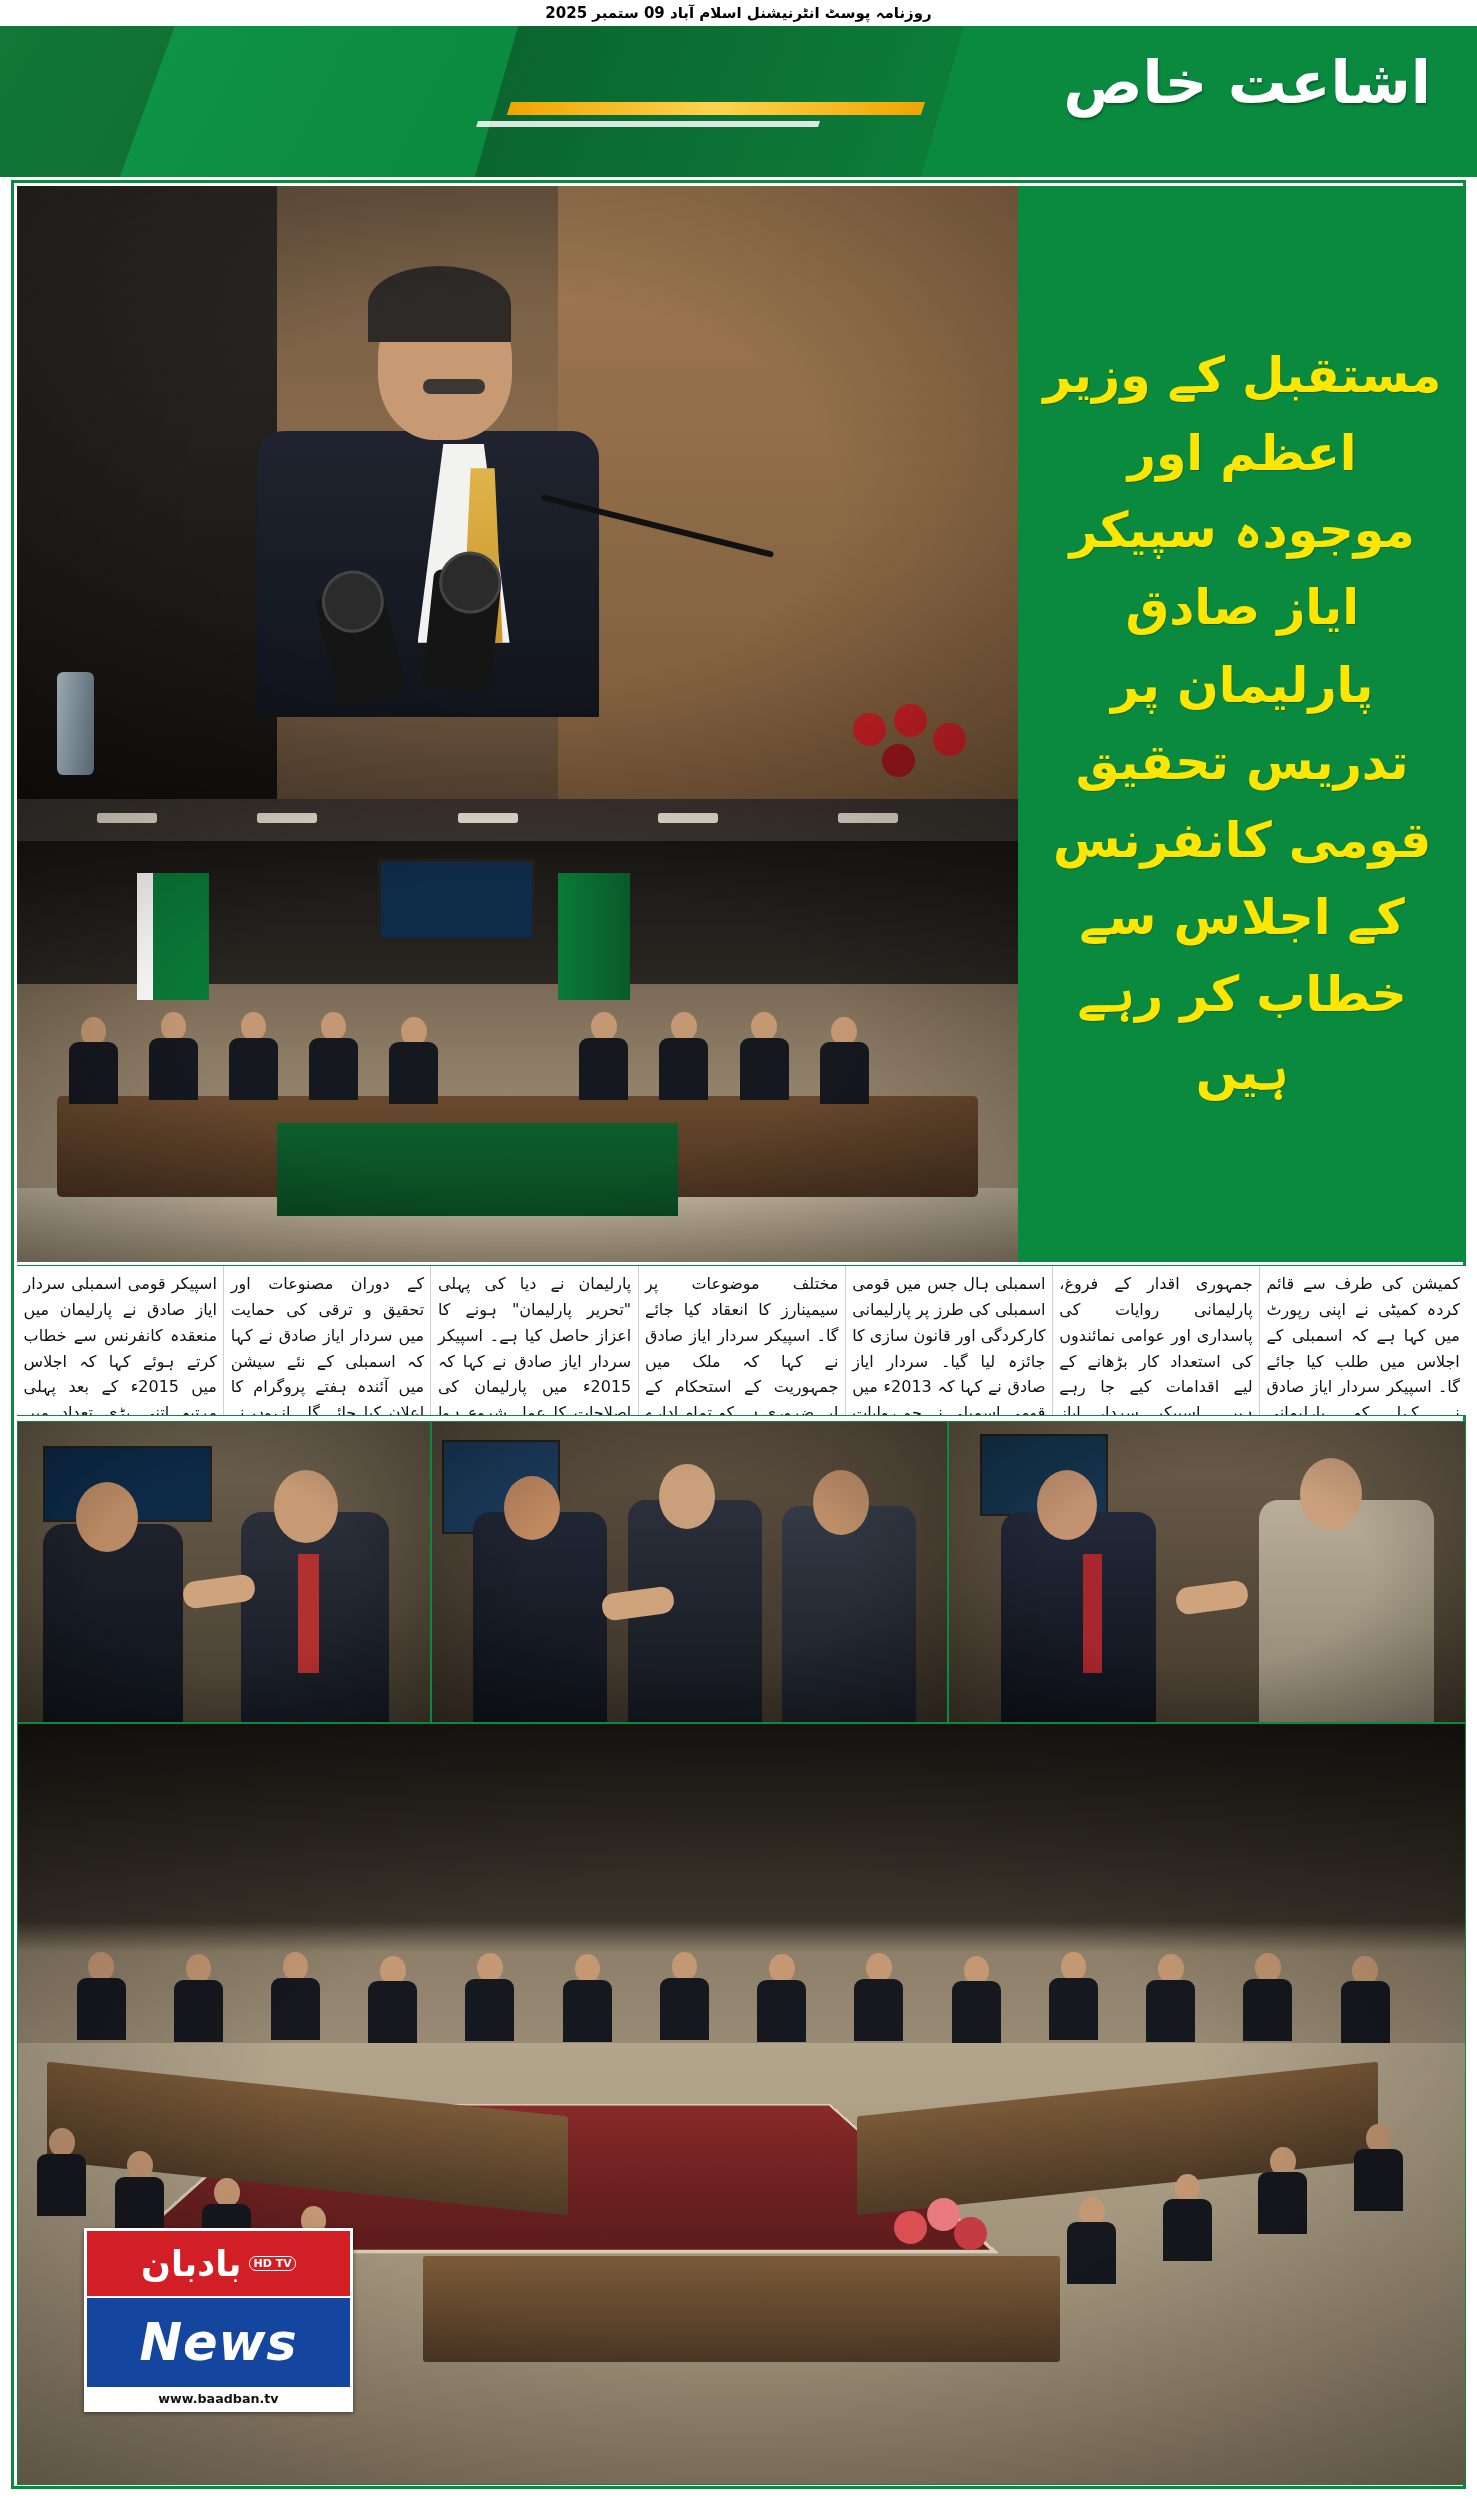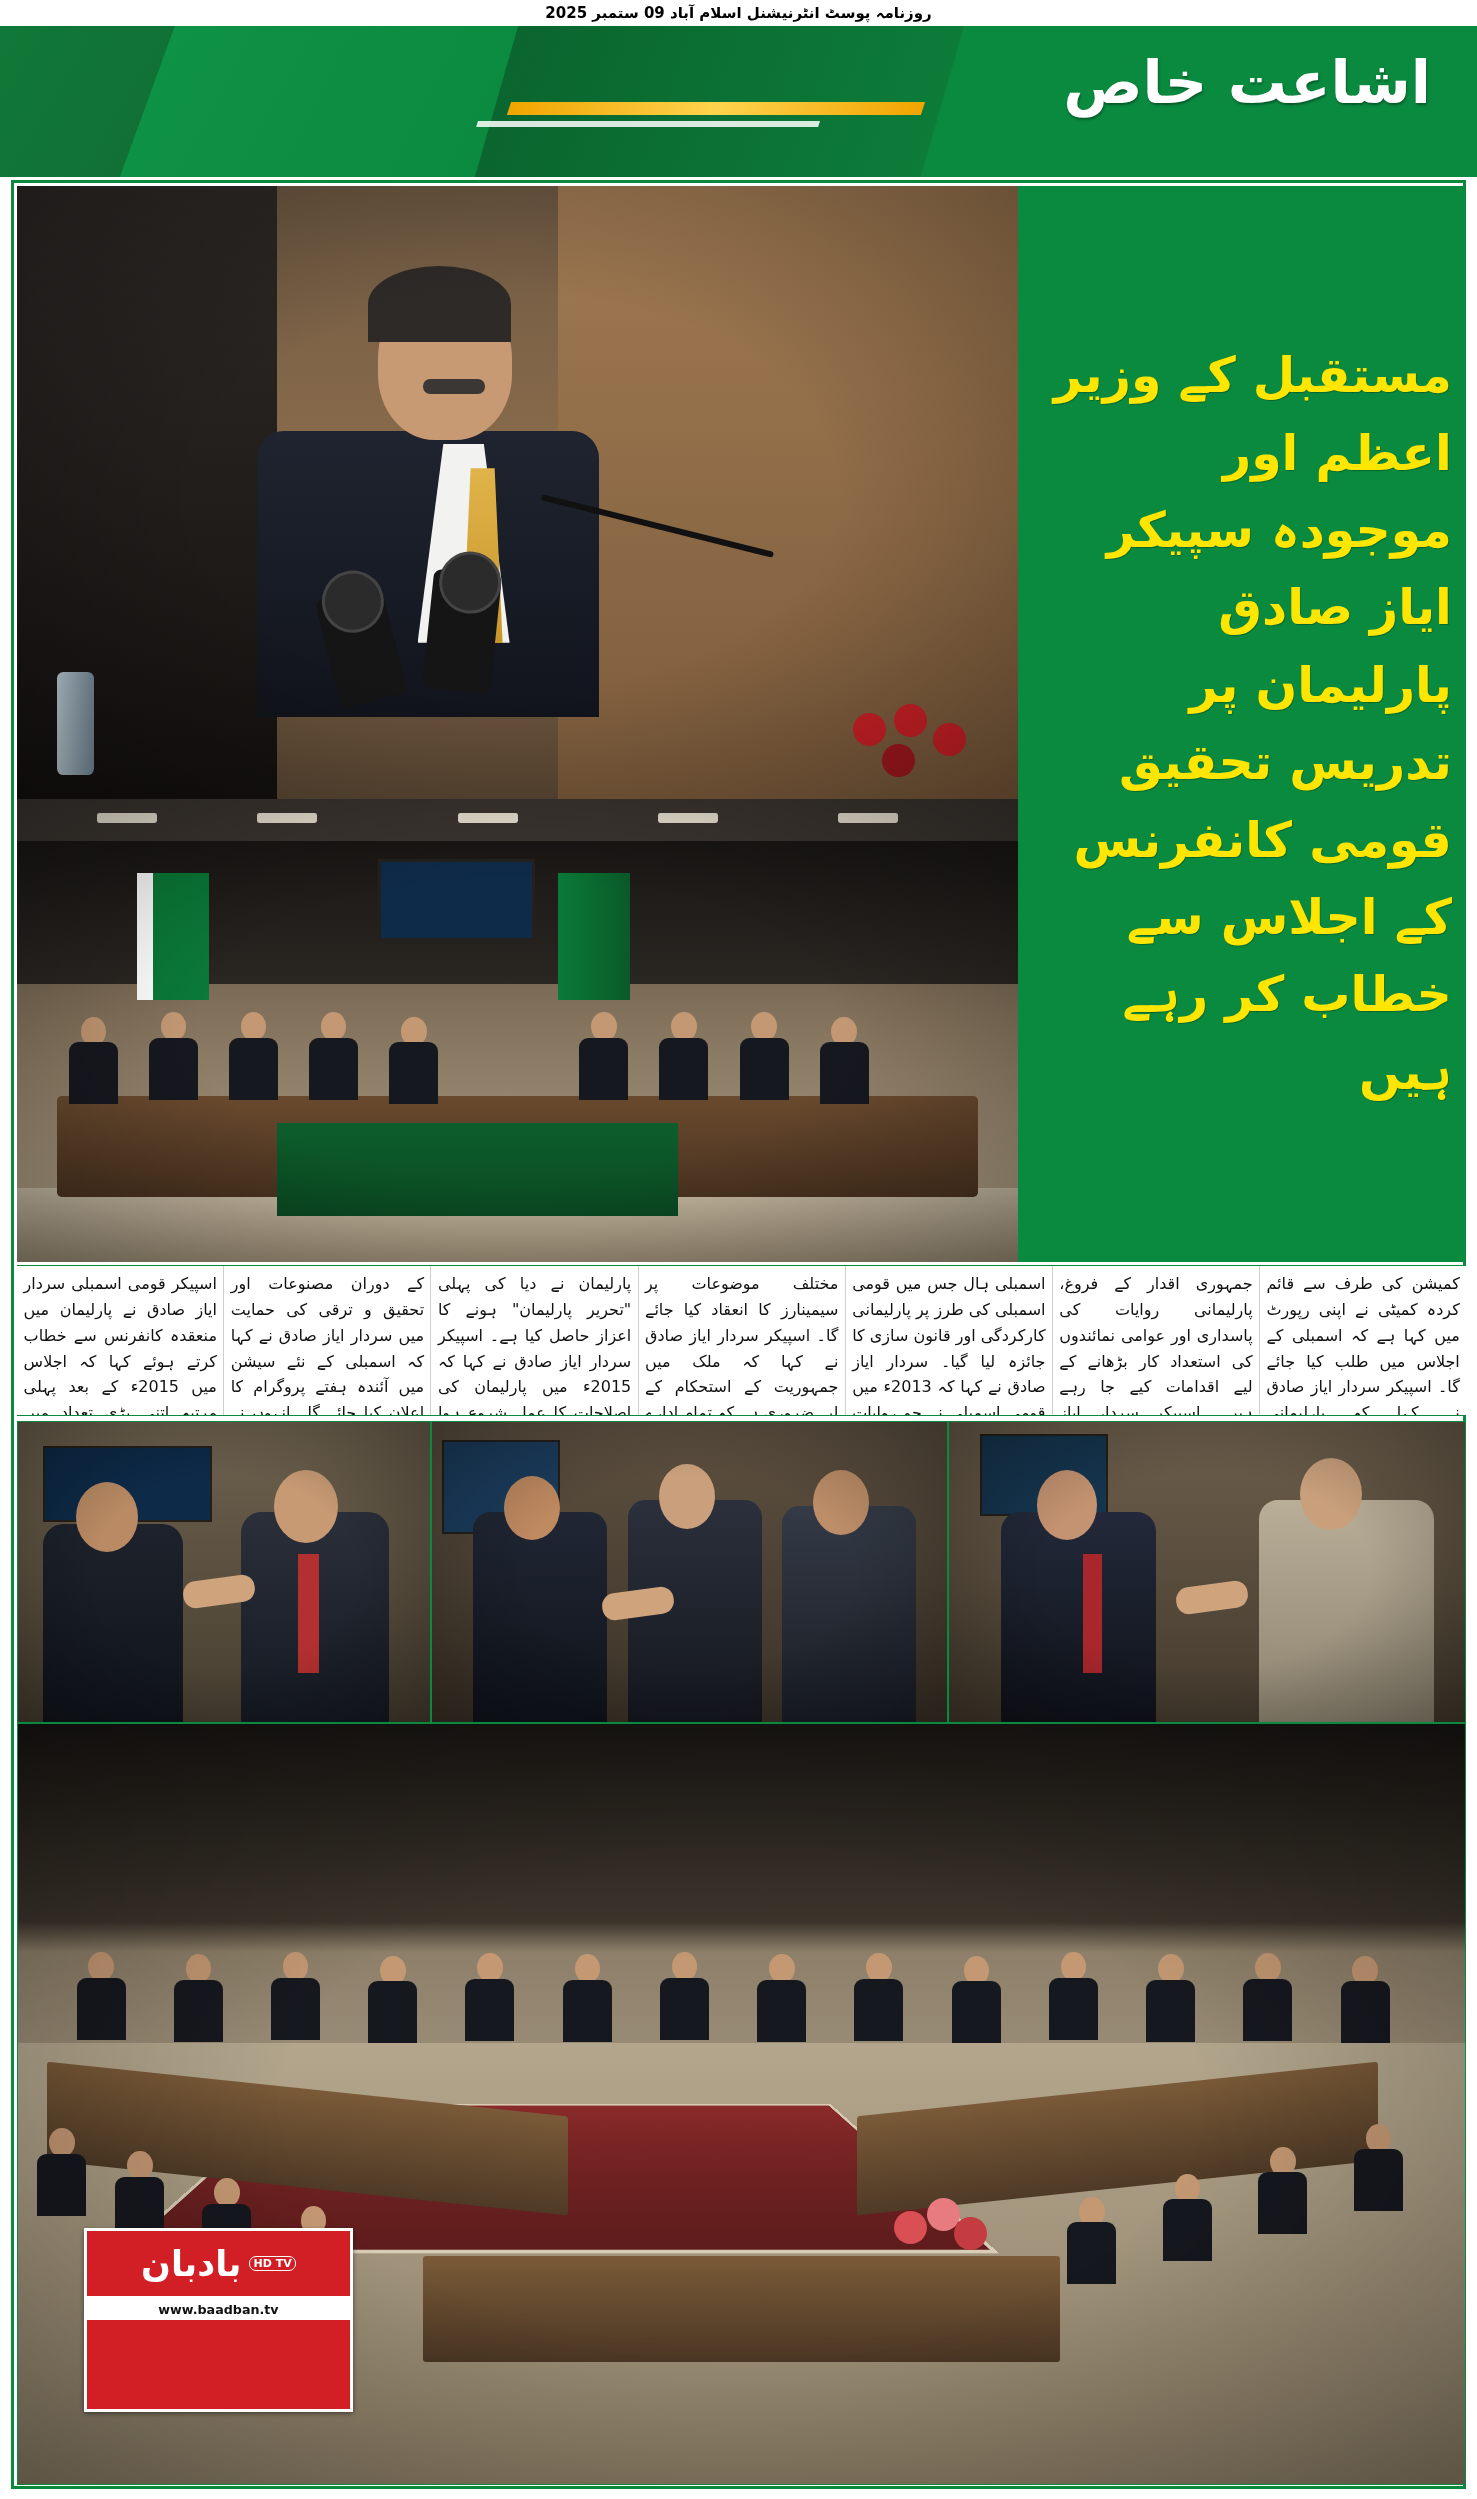--- a/index.html
+++ b/index.html
@@ -111,21 +111,21 @@
     background:#1a1410;overflow:hidden;
   }
   .headline-panel{
     position:absolute;left:1001px;top:0px;width:448px;height:1076px;
     background:#0a8a3f;
     display:flex;align-items:center;justify-content:center;
     overflow:hidden;
   }
   .headline-text{
     color:#ffe600;font-size:49px;font-weight:bold;
-    line-height:1.58;direction:rtl;
+    line-height:1.58;text-align:center;direction:rtl;
     padding:11px 14.3px;
     font-family:"DejaVu Sans","Liberation Sans",sans-serif;
     text-shadow:0.8px 0.8px 0.8px rgba(0,0,0,.25);
   }
 
   
   .article{
     position:absolute;left:3.2px;top:1082px;width:1449px;height:151px;
     display:flex;flex-direction:row;
     direction:rtl;
@@ -533,17 +533,18 @@
         <div class="vig"></div>
       </div>
     </div>
   </div>
 
   <div class="baadban">
     <div class="bb-top">
       <span class="bb-hd">HD TV</span>
       <span>بادبان</span>
     </div>
+    <div class="bb-mid">News</div>
     <div class="bb-bot">www.baadban.tv</div>
   </div>
 
 </div>
 
 
 </body></html>

